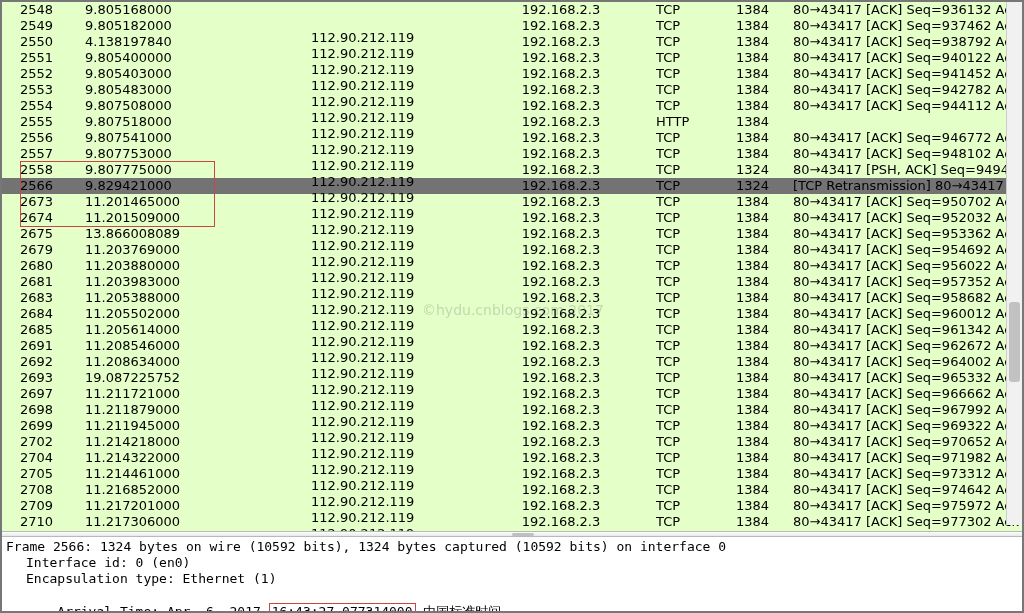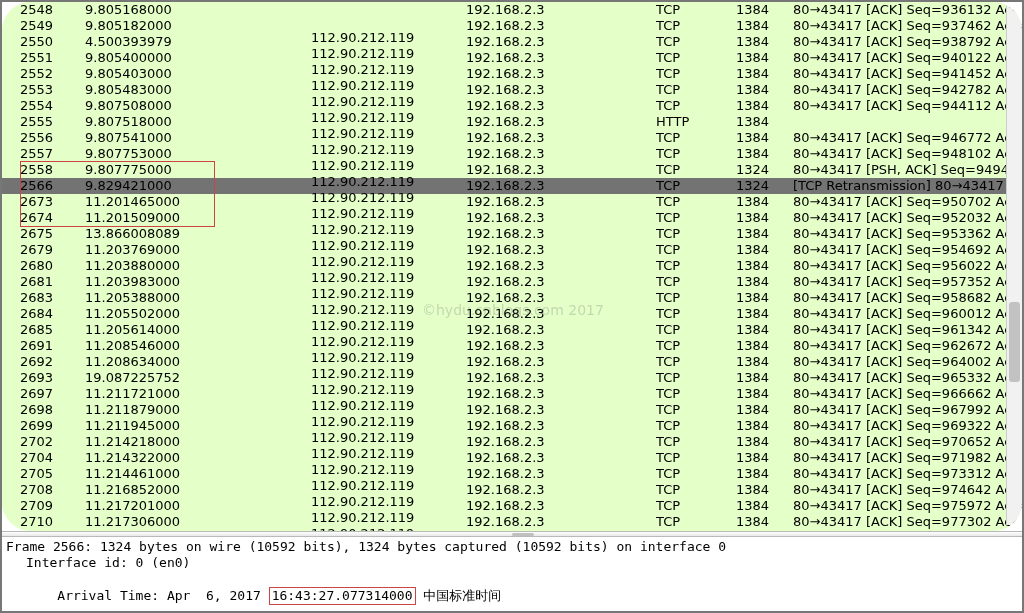--- a/index.html
+++ b/index.html
@@ -11,35 +11,34 @@
     height: 613px;
     overflow: hidden;
     position: relative;
     border: 2px solid #777;
   }
   .packet-pane {
     height: 529px;
     overflow: hidden;
     background: #e4ffc7;
     position: relative;
-    border-radius: 29px;
   }
   .row {
     display: flex;
     height: 16px;
     line-height: 16px;
     white-space: nowrap;
     font-size: 13px;
   }
   .row.green { background: #e4ffc7; }
   .row.retrans { background: #737373; }
   .col-no    { width: 55px;  text-align: right; padding-right: 4px; }
   .col-time  { width: 230px; padding-left: 4px; margin-left: 24px; }
   .col-src   { width: 155px; margin-top: 28px; }
-  .col-dst   { width: 190px; }
+  .col-dst   { width: 190px; text-align: center; }
   .col-proto { width: 80px; }
   .col-len   { width: 55px; padding-right: 4px; }
   .col-info  { flex: 1; padding-left: 2px; overflow: hidden; }
   .highlight-box {
     position: absolute;
     border: 1px solid #cc4444;
     pointer-events: none;
     z-index: 5;
   }
   .watermark {
@@ -105,21 +104,21 @@
         <div class="col-no">2549</div>
         <div class="col-time">9.805182000</div>
         <div class="col-src">112.90.212.119</div>
         <div class="col-dst">192.168.2.3</div>
         <div class="col-proto">TCP</div>
         <div class="col-len">1384</div>
         <div class="col-info">80→43417 [ACK] Seq=937462 Ack=1 Win</div>
       </div>
       <div class="row green">
         <div class="col-no">2550</div>
-        <div class="col-time">4.500393979</div>
+        <div class="col-time">4.138197840</div>
         <div class="col-src">112.90.212.119</div>
         <div class="col-dst">192.168.2.3</div>
         <div class="col-proto">TCP</div>
         <div class="col-len">1384</div>
         <div class="col-info">80→43417 [ACK] Seq=938792 Ack=1 Win</div>
       </div>
       <div class="row green">
         <div class="col-no">2551</div>
         <div class="col-time">9.805400000</div>
         <div class="col-src">112.90.212.119</div>
@@ -397,16 +396,17 @@
   <div class="scrollbar-v">
     <div class="thumb"></div>
   </div>
 </div>
 
 <div class="divider-bar"></div>
 
 <div class="details-pane">
   <div class="tree-row">Frame 2566: 1324 bytes on wire (10592 bits), 1324 bytes captured (10592 bits) on interface 0</div>
   <div class="tree-row indent">Interface id: 0 (en0)</div>
+  <div class="tree-row indent">Encapsulation type: Ethernet (1)</div>
   <div class="tree-row indent">
     <span>Arrival Time: Apr  6, 2017 </span><span class="time-highlight">16:43:27.077314000</span><span> 中国标准时间</span>
   </div>
 </div>
 
 </body></html>

